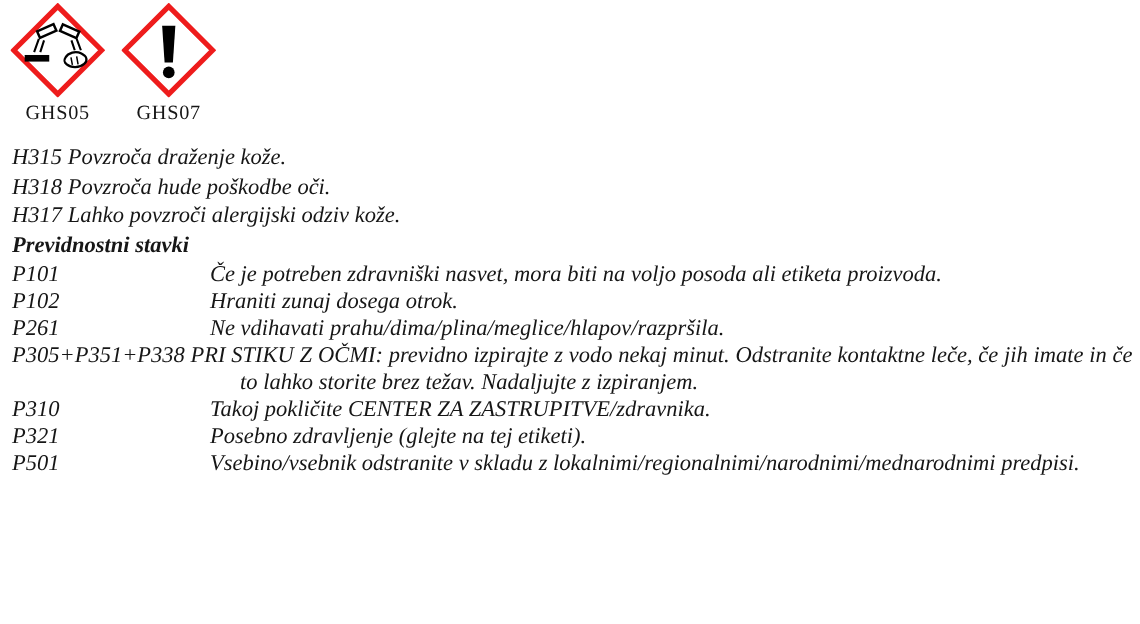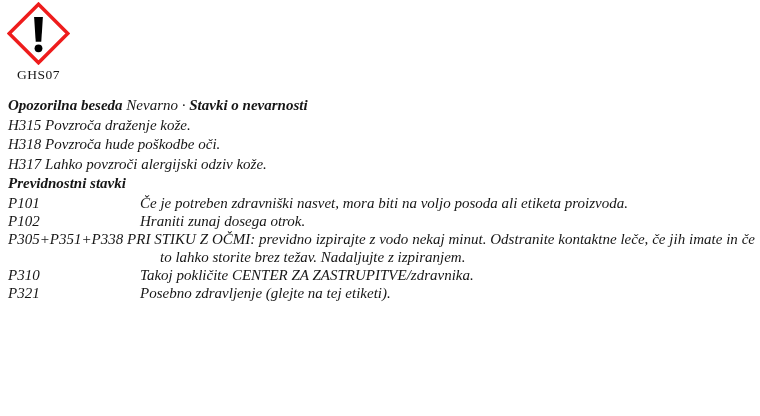--- a/index.html
+++ b/index.html
@@ -67,44 +67,63 @@
   }
   .diamond-stroke { stroke: var(--ghs-red, #ee1c1c); }
 </style>
 </head>
 <body>
 
 <div class="page" style="color: rgb(22, 22, 22);">
 
   <div class="pictograms">
 
+    <figure class="pictogram">
+      <svg width="63" height="63" viewBox="0 0 100 100">
+        <polygon class="diamond-stroke" points="50,3.5 96.5,50 50,96.5 3.5,50" fill="#ffffff" stroke-width="5.5"></polygon>
+
+        <rect x="29" y="26" width="19" height="7.5" fill="#ffffff" stroke="#000" stroke-width="2.6" transform="rotate(-24 38 30)"></rect>
+        <rect x="53" y="26" width="19" height="7.5" fill="#ffffff" stroke="#000" stroke-width="2.6" transform="rotate(24 62 30)"></rect>
+
+        <path d="M30 38 L25 52 M35.5 39.5 L31.5 52" stroke="#000" stroke-width="2.2" fill="none"></path>
+
+        <path d="M70 38 L74.5 50 M64.5 39.5 L68 50" stroke="#000" stroke-width="2.2" fill="none"></path>
+
+        <rect x="15" y="55" width="26" height="7" fill="#000"></rect>
+
+        <path d="M58 58 c3 -5.5 11 -7.5 17 -4.5 c6 3 7 7.5 3 11 c-5 4.5 -14 4.5 -18.5 0.5 c-3 -2.5 -3.3 -4 -1.5 -7 z" fill="#ffffff" stroke="#000" stroke-width="2.4"></path>
+        <path d="M64 57.5 l1.5 8 M70 56.5 l1.5 8.5" stroke="#000" stroke-width="1.6" fill="none"></path>
+      </svg>
+      <figcaption>GHS05</figcaption>
+    </figure>
 
     <figure class="pictogram">
       <svg width="63" height="63" viewBox="0 0 100 100">
         <polygon class="diamond-stroke" points="50,3.5 96.5,50 50,96.5 3.5,50" fill="#ffffff" stroke-width="5.5"></polygon>
         <path d="M43 24 h14 l-2.6 39 h-8.8 z" fill="#000"></path>
         <circle cx="50" cy="73.5" r="6.2" fill="#000"></circle>
       </svg>
       <figcaption>GHS07</figcaption>
     </figure>
 
   </div>
 
   <div class="textblock">
     <div class="upper">
-      <p class="signal-line"><span class="bold">Opozorilna beseda</span> <span>Nevarno</span> <span>·</span> <span class="bold">Stavki o nevarnosti</span></p>
       <div id="hazard-list">
           <p class="hline"><span>H315</span><span> Povzroča draženje kože.</span></p>
           <p class="hline"><span>H318</span><span> Povzroča hude poškodbe oči.</span></p>
           <p class="hline"><span>H317</span><span> Lahko povzroči alergijski odziv kože.</span></p>
         </div>
       <p class="prev-heading">Previdnostni stavki</p>
     </div>
     <div id="prec-list">
         <p class="prow"><span class="pcode">P101</span><span>Če je potreben zdravniški nasvet, mora biti na voljo posoda ali etiketa proizvoda.</span></p>
         <p class="prow"><span class="pcode">P102</span><span>Hraniti zunaj dosega otrok.</span></p>
+        <p class="prow"><span class="pcode">P261</span><span>Ne vdihavati prahu/dima/plina/meglice/hlapov/razpršila.</span></p>
         <p class="prow long-code"><span class="pcode">P305+P351+P338</span><span> PRI STIKU Z OČMI: previdno izpirajte z vodo nekaj minut. Odstranite kontaktne leče, če jih imate in če to lahko storite brez težav. Nadaljujte z izpiranjem.</span></p>
         <p class="prow"><span class="pcode">P310</span><span>Takoj pokličite CENTER ZA ZASTRUPITVE/zdravnika.</span></p>
         <p class="prow"><span class="pcode">P321</span><span>Posebno zdravljenje (glejte na tej etiketi).</span></p>
+        <p class="prow"><span class="pcode">P501</span><span>Vsebino/vsebnik odstranite v skladu z lokalnimi/regionalnimi/narodnimi/mednarodnimi predpisi.</span></p>
       </div>
   </div>
 
 </div>
 
 </body></html>

